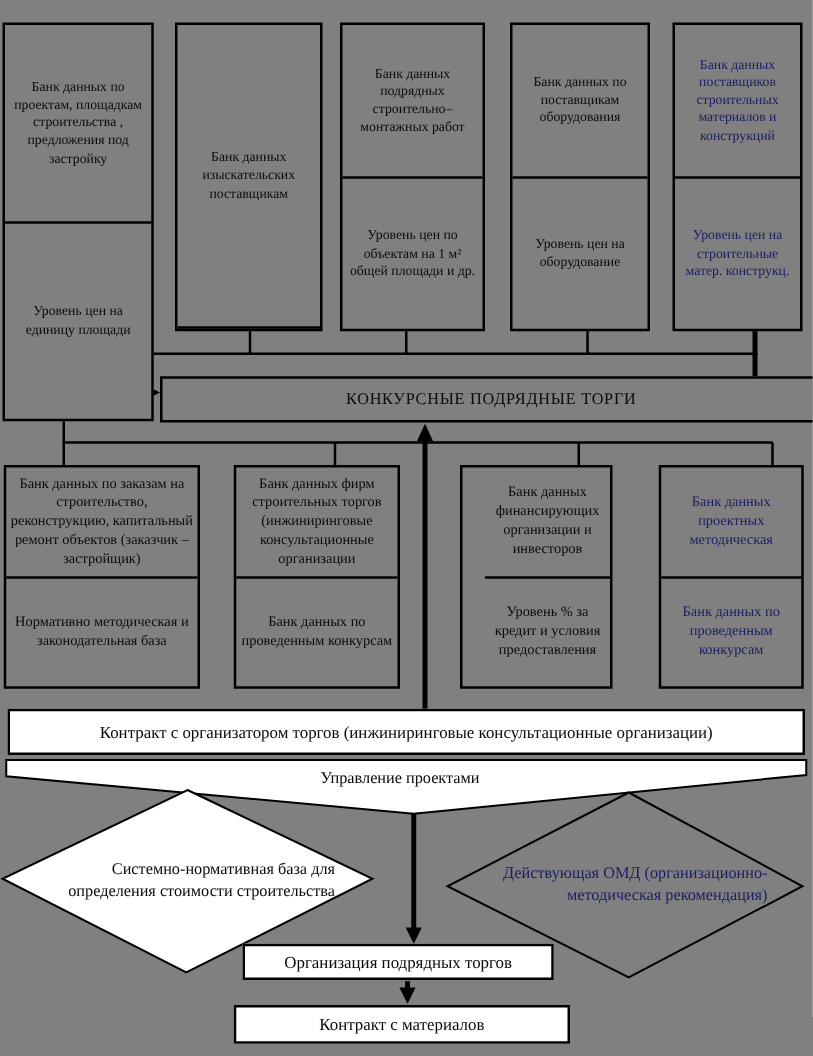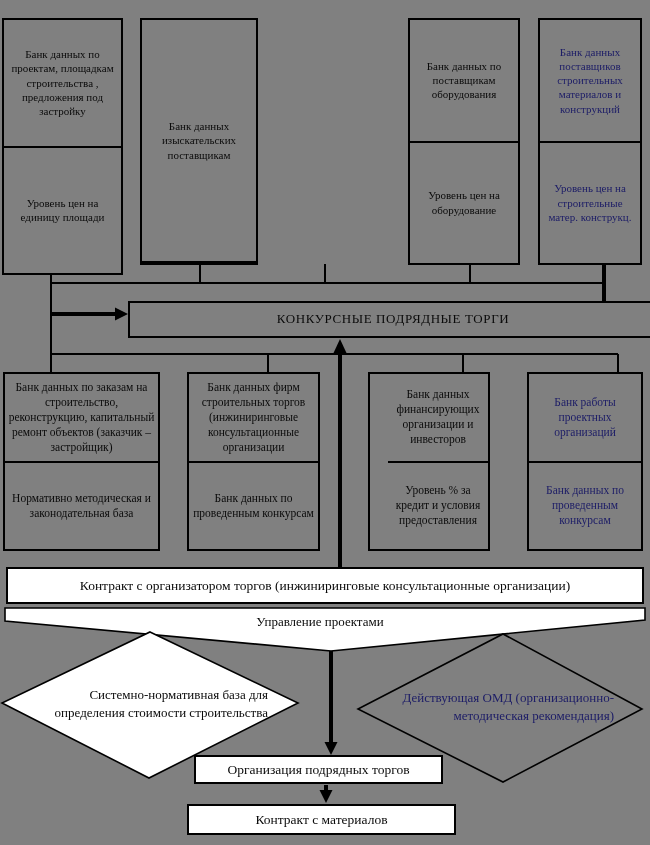--- a/index.html
+++ b/index.html
@@ -60,26 +60,30 @@
     <line class="ln thick" x1="326" y1="785" x2="326" y2="793"></line>
     <polygon class="ah" points="326,803 319.5,790 332.5,790"></polygon>
 
     <polygon class="shape" fill="var(--white,#fff)" points="5,608 645,608 645,620 331,651 5,621"></polygon>
 
     <polygon class="shape" fill="var(--white,#fff)" points="150,632 298,703 149,778 2,703"></polygon>
 
     <polygon class="shape" fill="var(--bg,#808080)" points="503,634 642,709 503,782 358,709"></polygon>
   </svg>
 
-  <div class="box" style="left:2px;top:18px;width:121px;height:257px;">
+  <div class="box" style="left:2px;top:18px;width:121px;height:319px;">
     <div class="cell split fs11">Банк данных  по проектам, площадкам строительства , предложения под застройку</div>
     <div class="cell fs11">Уровень цен на единицу площади</div>
   </div>
   <div class="box" style="left:140px;top:18px;width:118px;height:247px;">
     <div class="cell split fs11">Банк данных изыскательских поставщикам</div>
+  </div>
+  <div class="box" style="left:272px;top:18px;width:116px;height:247px;">
+    <div class="cell split fs11">Банк данных подрядных строительно–монтажных работ</div>
+    <div class="cell fs11">Уровень цен по объектам на 1 м² общей площади и др.</div>
   </div>
   <div class="box" style="left:408px;top:18px;width:112px;height:247px;">
     <div class="cell split fs11">Банк данных по поставщикам оборудования</div>
     <div class="cell fs11">Уровень цен на оборудование</div>
   </div>
   <div class="box" style="left:538px;top:18px;width:104px;height:247px;">
     <div class="cell split fs11 navy">Банк данных поставщиков строительных материалов  и конструкций</div>
     <div class="cell fs11 navy">Уровень цен на строительные матер. конструкц.</div>
   </div>
 
@@ -93,21 +97,21 @@
   </div>
   <div class="box" style="left:187px;top:372px;width:133px;height:179px;">
     <div class="cell split fs12">Банк данных фирм строительных торгов (инжиниринговые консультационные организации</div>
     <div class="cell fs12">Банк данных  по проведенным конкурсам</div>
   </div>
   <div class="box" style="left:368px;top:372px;width:122px;height:179px;padding-left:18px;">
     <div class="cell split fs12">Банк данных финансирующих организации и инвесторов</div>
     <div class="cell fs12">Уровень % за кредит и условия предоставления</div>
   </div>
   <div class="box" style="left:527px;top:372px;width:116px;height:179px;">
-    <div class="cell split fs12 navy">Банк работы проектных организаций</div>
+    <div class="cell split fs12 navy">Банк данных проектных методическая</div>
     <div class="cell fs12 navy">Банк данных по проведенным конкурсам</div>
   </div>
 
   <div class="box white" style="left:6px;top:567px;width:638px;height:37px;">
     <div class="cell fs14">Контракт  с организатором торгов (инжиниринговые  консультационные организации)</div>
   </div>
 
   <div class="lbl fs13" style="left:230px;top:610px;width:180px;height:24px;">Управление проектами</div>
 
   <div class="lbl fs13" style="left:32px;top:666px;width:236px;height:76px;">Системно-нормативная база для определения стоимости строительства</div>

